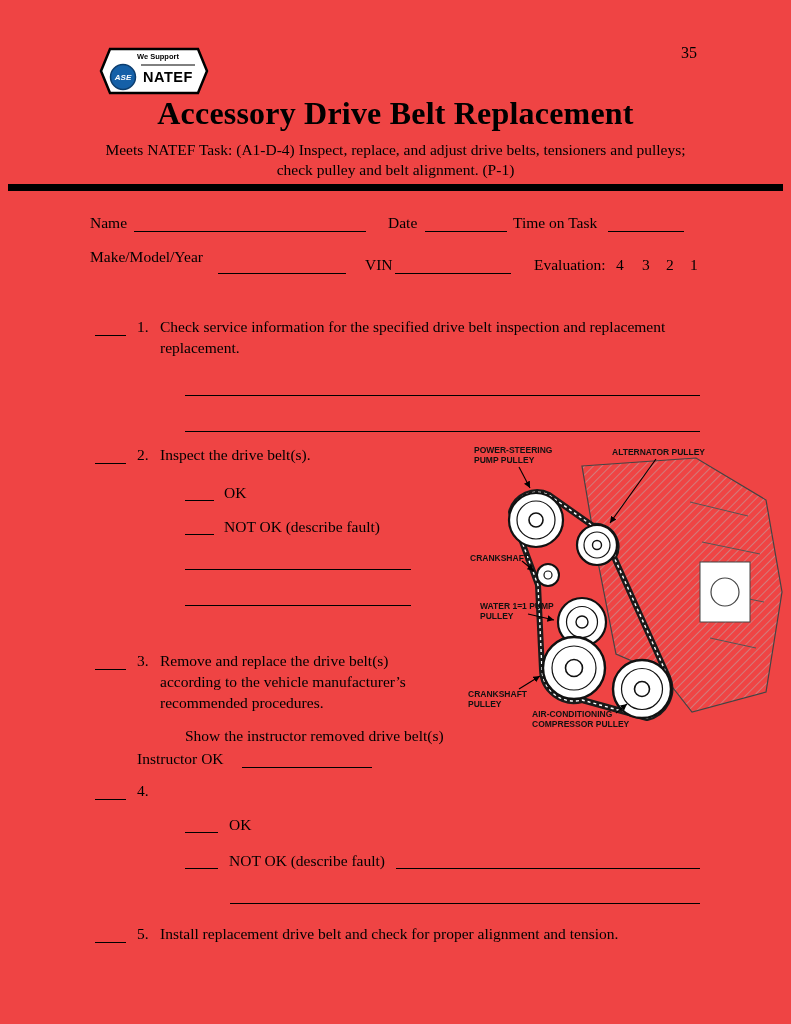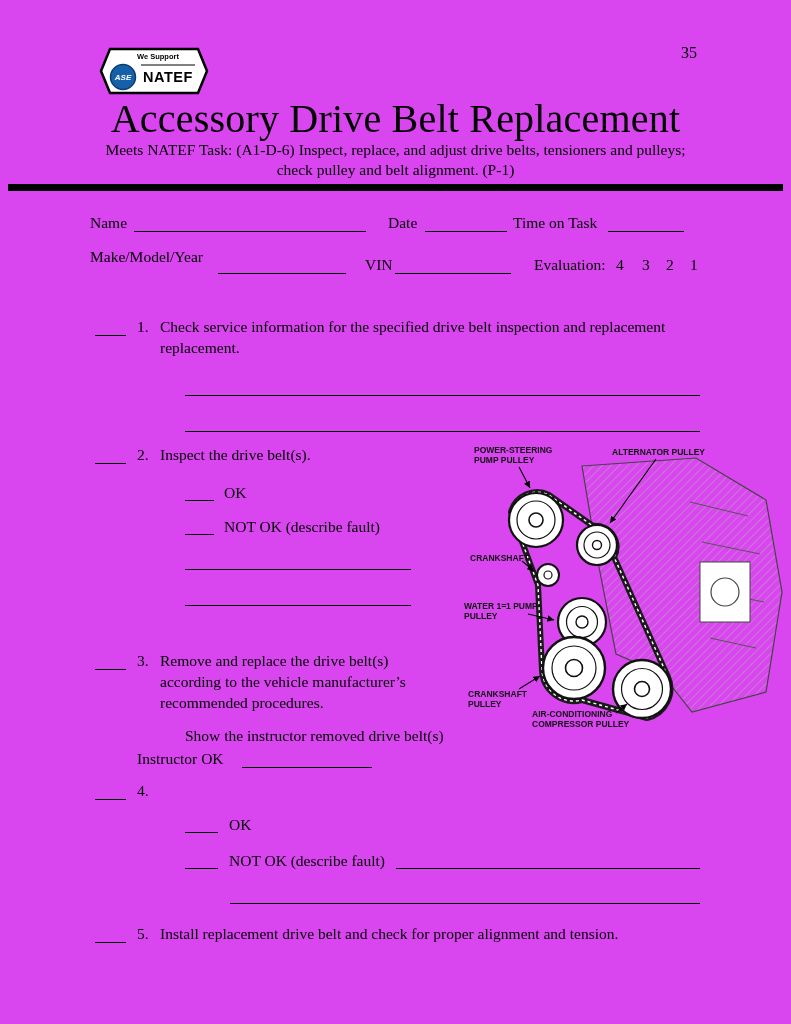--- a/index.html
+++ b/index.html
@@ -1,27 +1,27 @@
 <!DOCTYPE html>
 <html><head>
 <meta charset="utf-8">
 <style>
   * { margin:0; padding:0; box-sizing:border-box; }
   html,body { background:#9a9a9a; }
   .page {
     position:relative; width:791px; height:1024px; margin:0 auto;
-    background:#d946ef; color:#000;
+    background:#ef4444; color:#000;
     font-family:"Liberation Serif", serif; font-size:15.5px;
     overflow:hidden;
   }
   .abs { position:absolute; white-space:nowrap; }
   .b { font-weight:normal; }
   .center { left:0; width:100%; text-align:center; }
   .line { position:absolute; border-bottom:1.6px solid #000; }
-  .title { font-size:40px; font-weight:normal; letter-spacing:.2px; }
+  .title { font-size:32px; font-weight:bold; letter-spacing:.2px; }
   .bar { position:absolute; background:#000; }
   .dlabel {
     position:absolute; font-family:"Liberation Sans", sans-serif;
     font-weight:bold; font-size:8.5px; line-height:9.5px; color:#111;
     white-space:nowrap;
   }
   svg text { font-family:"Liberation Sans", sans-serif; }
 </style>
 </head>
 <body>
@@ -36,21 +36,21 @@
     <text x="75" y="42" font-size="14.5" font-weight="bold" text-anchor="middle" letter-spacing="0.5">NATEF</text>
     <line x1="48" y1="25" x2="102" y2="25" stroke="#000" stroke-width="1"></line>
   </svg>
 
   <div class="abs b" style="left:681px; top:44px; font-size:16px;">35</div>
 
   <div class="abs center title" style="top:95px;">Accessory Drive Belt Replacement</div>
 
   <div class="abs center" style="top:141px;">
     <span class="b">Meets NATEF Task:</span>
-    <span>(A1-D-6)  Inspect, replace, and adjust drive belts, tensioners and pulleys;</span>
+    <span>(A1-D-4)  Inspect, replace, and adjust drive belts, tensioners and pulleys;</span>
   </div>
   <div class="abs center" style="top:161px;">check pulley and belt alignment.  (P-1)</div>
 
   <div class="bar" style="left:8px; top:184px; width:775px; height:7px;"></div>
 
   <div class="abs b" style="left:90px; top:214px;">Name</div>
   <div class="line" style="left:134px; top:215px; width:232px; height:17px;"></div>
   <div class="abs b" style="left:388px; top:214px;">Date</div>
   <div class="line" style="left:425px; top:215px; width:82px; height:17px;"></div>
   <div class="abs b" style="left:513px; top:214px;">Time on Task</div>
@@ -145,21 +145,21 @@
         <line x1="152" y1="271" x2="163" y2="262" marker-end="url(#arr)"></line>
       </g>
     </svg>
 
     <div class="dlabel" style="left:10px; top:4px;">
       <div>POWER-STEERING</div>
       <div>PUMP PULLEY</div>
     </div>
     <div class="dlabel" style="left:148px; top:6px;text-align:right;">ALTERNATOR PULLEY</div>
     <div class="dlabel" style="left:6px; top:112px;">CRANKSHAFT</div>
-    <div class="dlabel" style="left:0; top:160px;">
+    <div class="dlabel" style="left:16px; top:160px;">
       <div>WATER 1=1 PUMP</div>
       <div>PULLEY</div>
     </div>
     <div class="dlabel" style="left:4px; top:248px;">
       <div>CRANKSHAFT</div>
       <div>PULLEY</div>
     </div>
     <div class="dlabel" style="left:68px; top:268px;">
       <div>AIR-CONDITIONING</div>
       <div>COMPRESSOR PULLEY</div>

